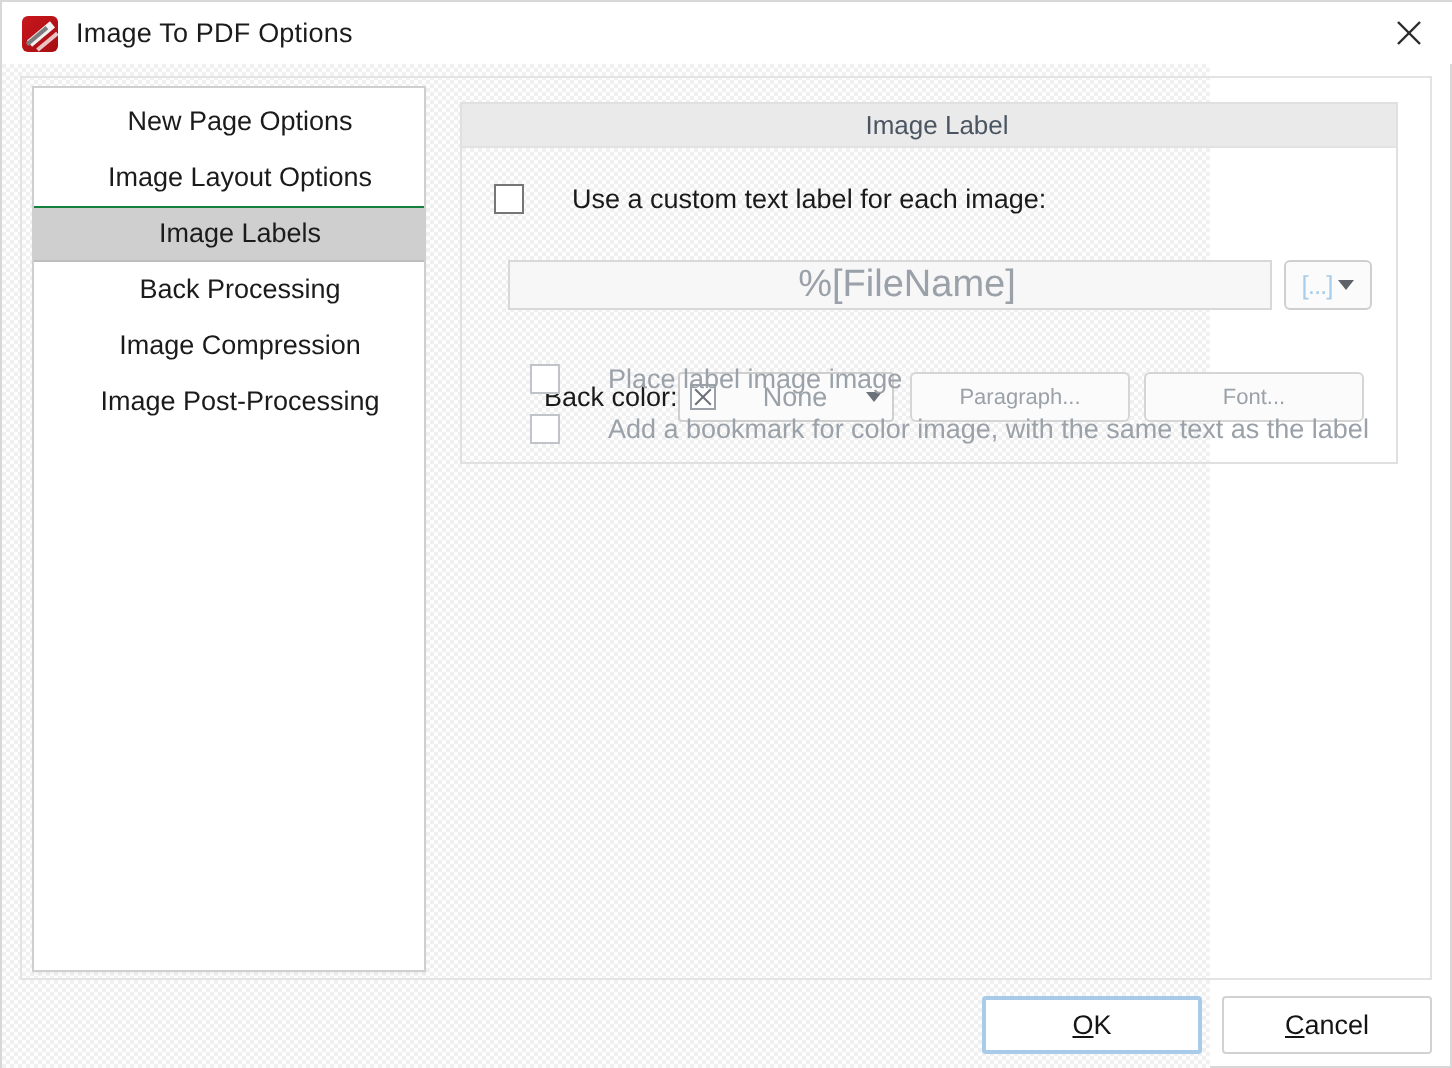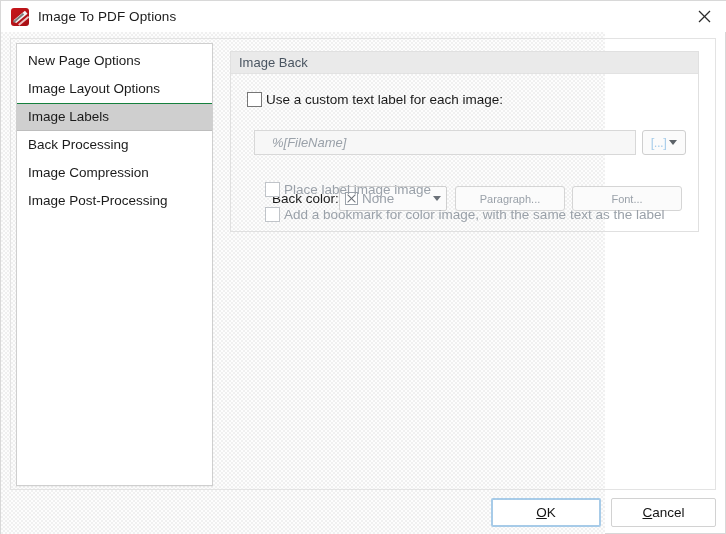--- a/index.html
+++ b/index.html
@@ -15,20 +15,21 @@
   }
 
   
   .window {
     position: absolute;
     left: 0; top: 0;
     width: 726px; height: 534px;
     background: #ffffff;
     box-sizing: border-box;
     border: 1px solid #d8d8d8;
+    text-align: center;
   }
 
   
   .titlebar {
     position: absolute;
     left: 0; top: 0;
     width: 726px; height: 31px;
     background: #ffffff;
     display: flex;
     align-items: center;
@@ -162,40 +163,39 @@
     box-sizing: border-box;
     vertical-align: middle;
     flex: none;
   }
   .cb.disabled { border-color: #c0c4c9; background: #ffffff; }
 
   .row-checkbox {
     position: absolute;
     display: flex;
     align-items: center;
-    gap: 4px;
+    gap: 24px;
     white-space: nowrap;
   }
   .cb-label { font-size: 13.5px; color: #1a1a1a; }
   .cb-label.disabled { color: #9aa1a9; }
 
   
   .textfield {
     position: absolute;
     left: 23px; top: 56px;
     width: 382px; height: 25px;
     background: #f7f7f7;
     border: 1px solid #d8d8d8;
     box-sizing: border-box;
     line-height: 23px;
     padding-left: 17px;
-    font-size: 13px;
+    font-size: 19px;
     color: #9aa1a9;
     overflow: hidden;
-    font-style: italic;
   }
 
   
   .macro-btn {
     position: absolute;
     left: 411px; top: 56px;
     width: 44px; height: 25px;
     background: #fbfbfb;
     border: 1px solid #cfcfcf;
     border-radius: 3px;
@@ -329,21 +329,21 @@
     <div class="sidebar">
       <div class="sidebar-item">New Page Options</div>
       <div class="sidebar-item">Image Layout Options</div>
       <div class="sidebar-item selected">Image Labels</div>
       <div class="sidebar-item">Back Processing</div>
       <div class="sidebar-item">Image Compression</div>
       <div class="sidebar-item">Image Post-Processing</div>
     </div>
 
     <div class="groupbox">
-      <div class="groupbox-header">Image Back</div>
+      <div class="groupbox-header">Image Label</div>
 
       <div class="groupbox-inner">
 
         <div class="row-checkbox" style="left:16px; top:18px;">
           <span class="cb"></span>
           <span class="cb-label">Use a custom text label for each image:</span>
         </div>
 
         <div class="textfield" title="%[FileName]">%[FileName]</div>
 

